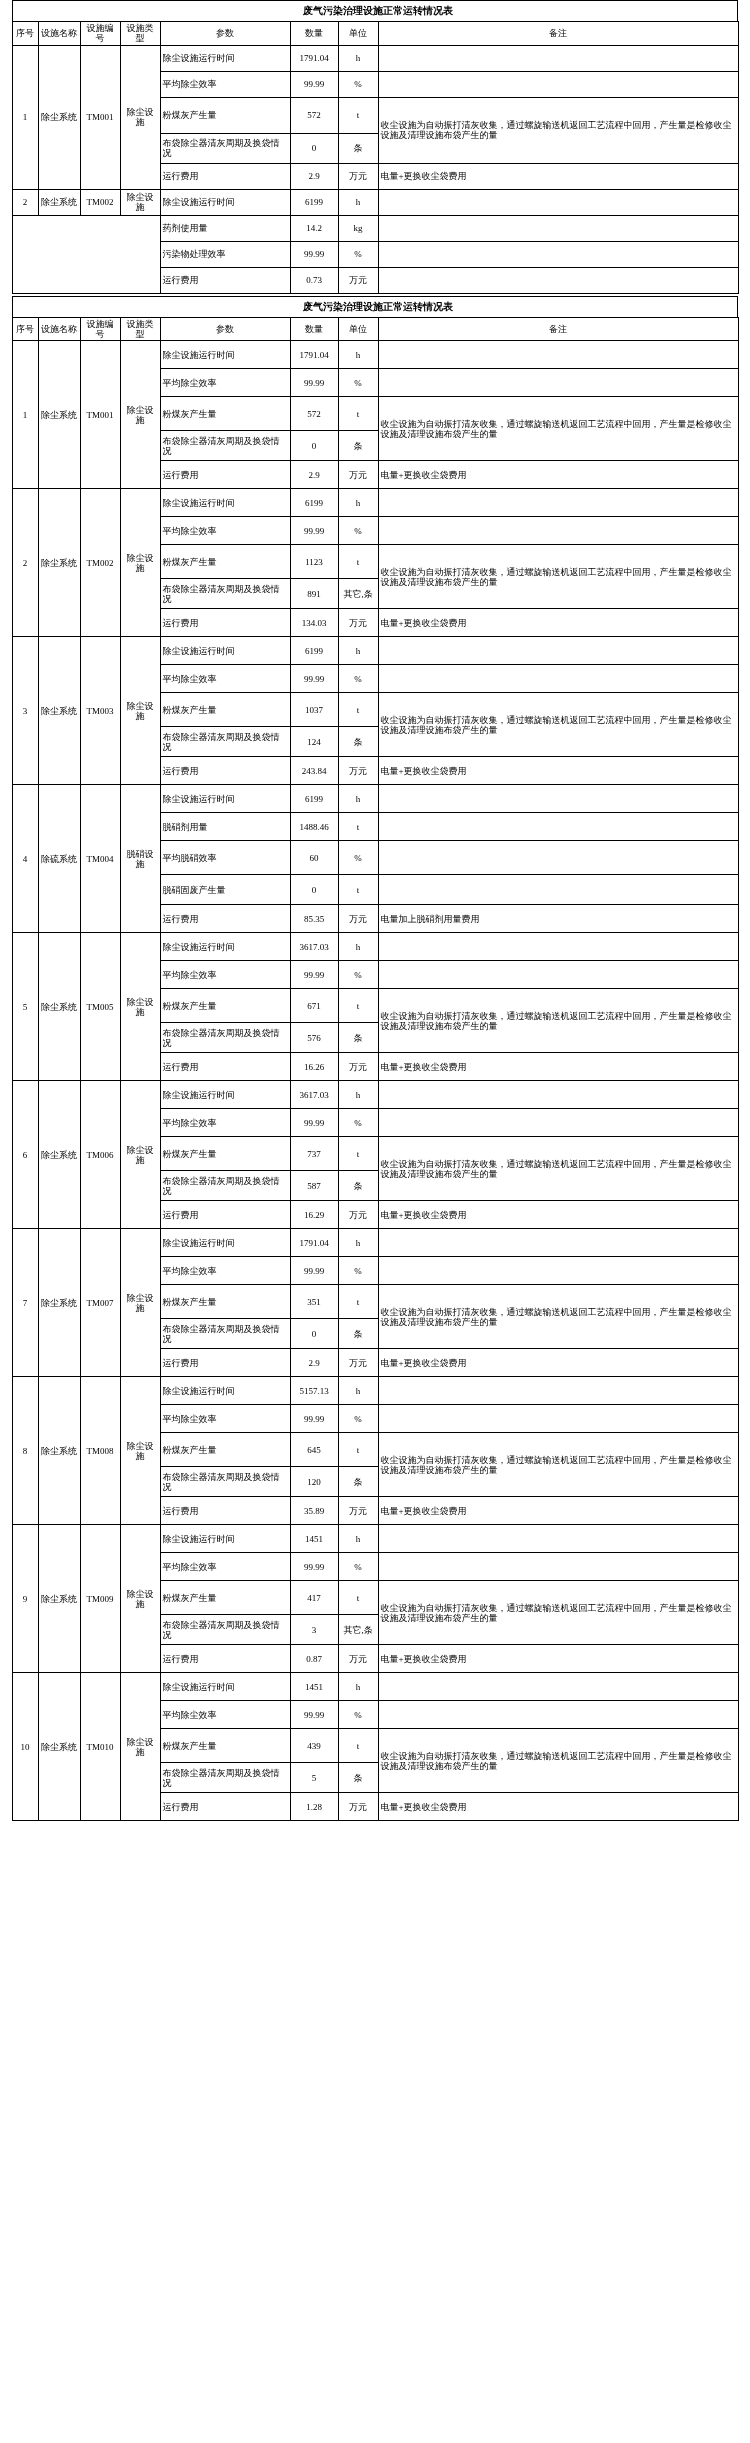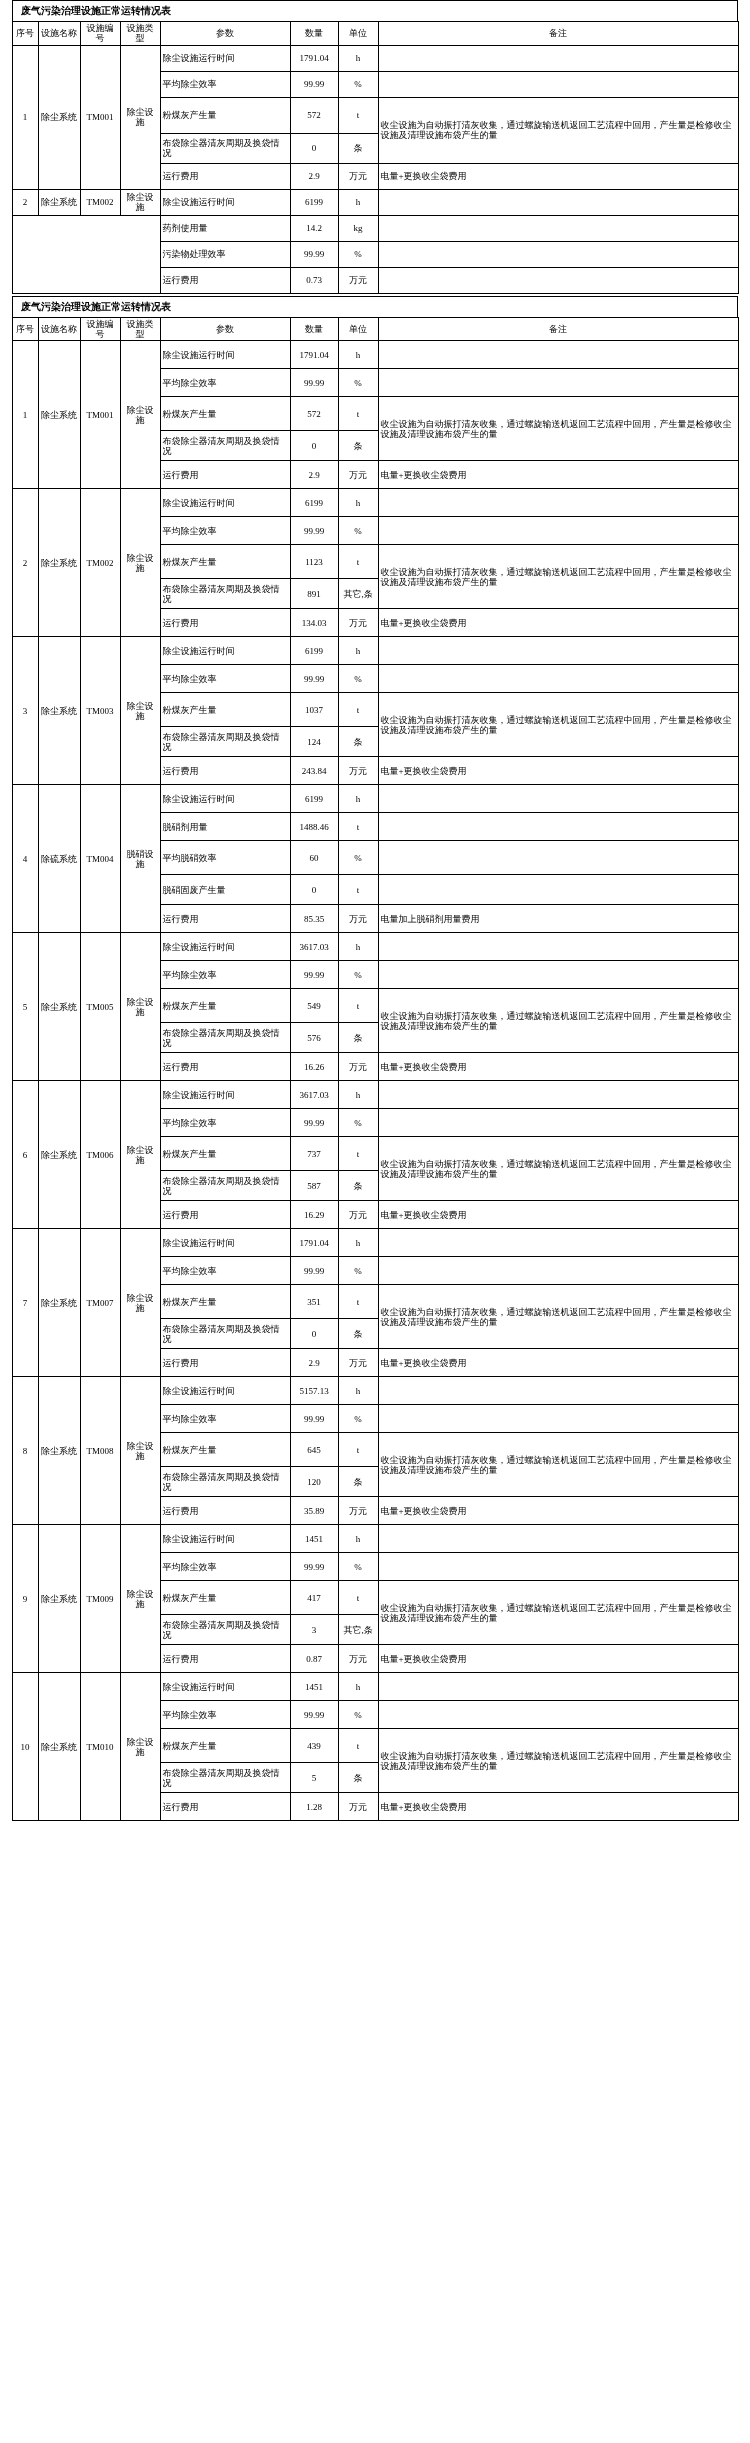--- a/index.html
+++ b/index.html
@@ -28,21 +28,21 @@
     border: 1px solid #000;
     padding: 1px 2px;
     vertical-align: middle;
     font-weight: normal;
     font-size: 9px;
     line-height: 1.15;
   }
   .caption {
     font-size: 10px;
     font-weight: bold;
-    text-align: left;
+    text-align: center;
     padding: 3px 2px 3px 8px;
     border: 1px solid #000;
     border-bottom: none;
   }
   .cap-wrap {
     width: 726px;
     margin: 0 auto;
   }
   .ctr { text-align: center; }
   .hdr td { text-align: center; font-weight: normal; }
@@ -318,21 +318,21 @@
           <td class="remark"></td>
         </tr>
         <tr style="height: 28px;">
           <td class="param narrow tight">平均除尘效率</td>
           <td class="ctr">99.99</td>
           <td class="ctr narrow">%</td>
           <td class="remark"></td>
         </tr>
         <tr style="height: 34px;">
           <td class="param narrow tight">粉煤灰产生量</td>
-          <td class="ctr">549</td>
+          <td class="ctr">671</td>
           <td class="ctr narrow">t</td>
           <td class="remark" rowspan="2">收尘设施为自动振打清灰收集，通过螺旋输送机返回工艺流程中回用，产生量是检修收尘设施及清理设施布袋产生的量</td>
         </tr>
         <tr style="height: 30px;">
           <td class="param narrow tight">布袋除尘器清灰周期及换袋情况</td>
           <td class="ctr">576</td>
           <td class="ctr narrow">条</td>
         </tr>
         <tr style="height: 28px;">
           <td class="param narrow tight">运行费用</td>

